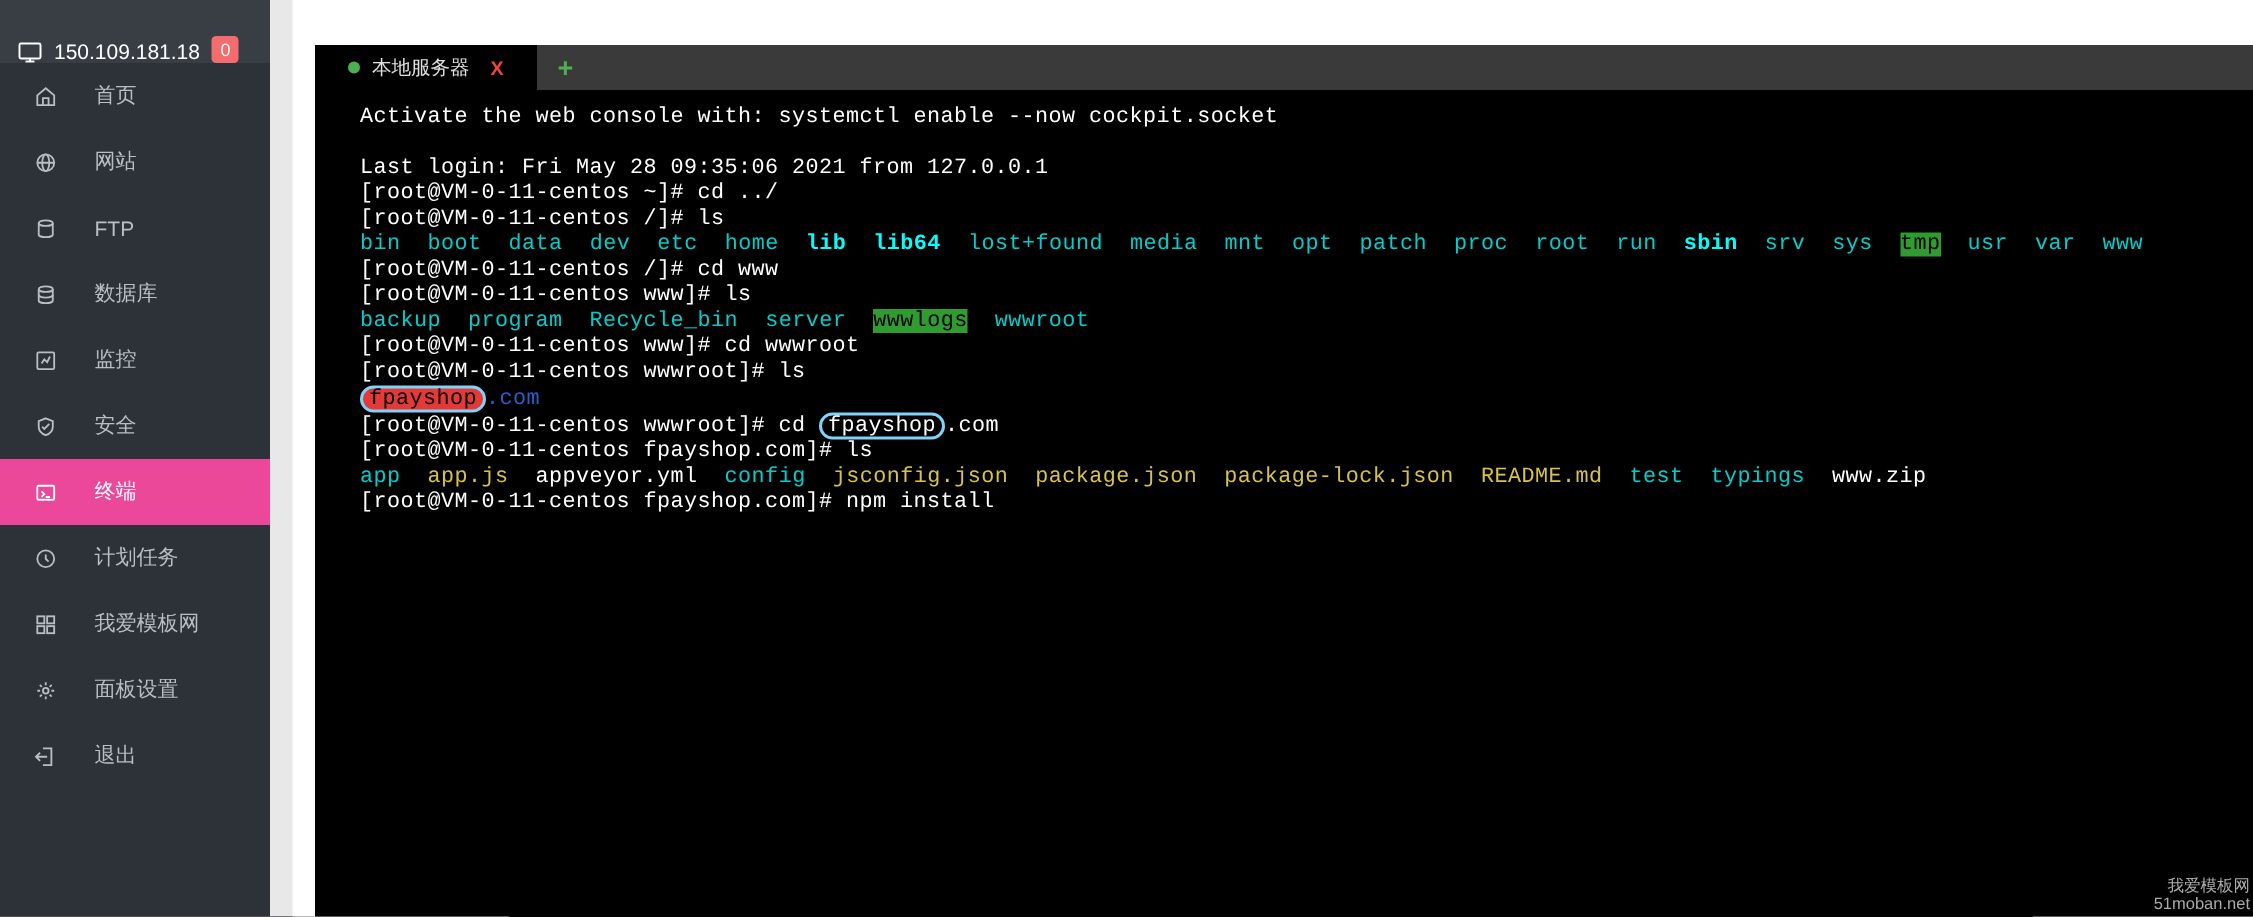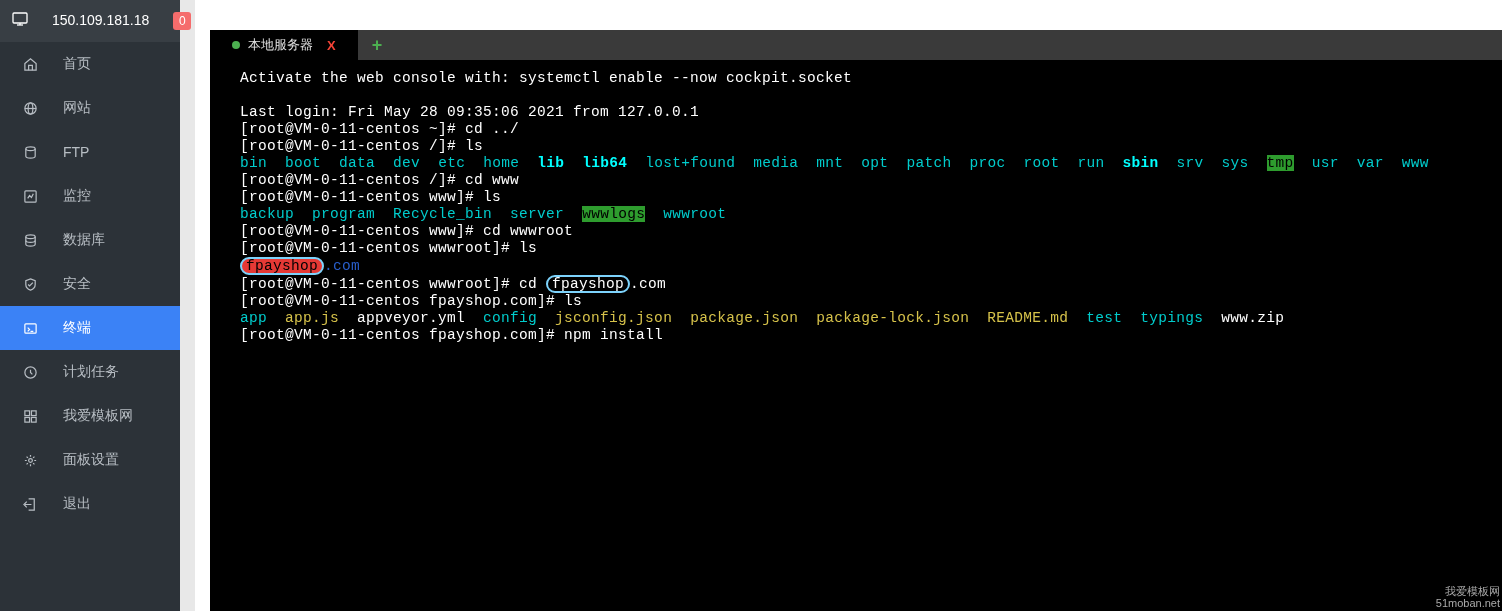--- a/index.html
+++ b/index.html
@@ -1,24 +1,24 @@
 <!DOCTYPE html>
 <html><head>
 <meta charset="utf-8">
 <style>
 * { margin: 0; padding: 0; box-sizing: border-box; }
 body { font-family: -apple-system, "Microsoft YaHei", sans-serif; background: #e8e8e8; width: 1502px; height: 611px; overflow: hidden; position: relative; }
 
 .sidebar { width: 180px; height: 611px; background: #2c3238; position: absolute; left: 0; top: 0; }
-.sidebar-header { height: 42px; background: #383e44; display: flex; align-items: flex-start; padding: 12px 12px; gap: 24px; color: #fff; font-size: 14px; }
+.sidebar-header { height: 42px; background: #383e44; display: flex; align-items: flex-end; padding: 0 12px; gap: 8px; color: #fff; font-size: 14px; }
 .sidebar-header .monitor-icon svg { display: block; }
 .badge { background: #f56c6c; color: #fff; border-radius: 3px; min-width: 18px; height: 18px; display: inline-flex; align-items: center; justify-content: center; font-size: 12px; padding: 0 4px; }
 .nav { list-style: none; }
 .nav-item { height: 44px; display: flex; align-items: center; padding: 0 22px; gap: 25px; color: #b8bec4; font-size: 14px; cursor: pointer; }
-.nav-item.active { background: #3b82f6; color: #fff; }
+.nav-item.active { background: #ec4899; color: #fff; }
 .nav-item .icon { width: 16px; height: 16px; display: inline-flex; align-items: center; justify-content: center; }
 .nav-item .icon svg { display: block; }
 
 .main { position: absolute; left: 195px; top: 0; right: 0; bottom: 0; background: #fff; }
 .term-wrap { position: absolute; left: 15px; right: 0; top: 30px; bottom: 0; background: #000; }
 .tabbar { height: 30px; background: #3a3a3a; display: flex; align-items: stretch; }
 .tab { display: flex; align-items: center; gap: 8px; padding: 0 22px; background: #000; color: #e0e0e0; font-size: 13px; }
 .tab .dot { width: 8px; height: 8px; border-radius: 50%; background: #4caf50; }
 .tab .close { color: #f44336; font-weight: bold; cursor: pointer; margin-left: 6px; }
 .add-tab { display: flex; align-items: center; padding: 0 14px; color: #4caf50; font-size: 18px; font-weight: bold; cursor: pointer; }
@@ -74,35 +74,35 @@
           <svg width="15" height="15" viewBox="0 0 16 16" fill="none" stroke="#b8bec4" stroke-width="1.3">
             <ellipse cx="8" cy="4" rx="5" ry="2"></ellipse>
             <path d="M3 4v8c0 1.1 2.2 2 5 2s5-.9 5-2V4"></path>
           </svg>
         </span>
         <span>FTP</span>
       </li>
     <li class="nav-item">
         <span class="icon">
           <svg width="15" height="15" viewBox="0 0 16 16" fill="none" stroke="#b8bec4" stroke-width="1.3">
-            <rect x="2" y="2" width="12" height="12" rx="1"></rect>
-            <path d="M5 10l2-3 2 2 2-4"></path>
-          </svg>
-        </span>
-        <span>监控</span>
-      </li>
-    <li class="nav-item">
-        <span class="icon">
-          <svg width="15" height="15" viewBox="0 0 16 16" fill="none" stroke="#b8bec4" stroke-width="1.3">
             <ellipse cx="8" cy="4" rx="5" ry="2"></ellipse>
             <path d="M3 4v4c0 1.1 2.2 2 5 2s5-.9 5-2V4"></path>
             <path d="M3 8v4c0 1.1 2.2 2 5 2s5-.9 5-2V8"></path>
           </svg>
         </span>
         <span>数据库</span>
+      </li>
+    <li class="nav-item">
+        <span class="icon">
+          <svg width="15" height="15" viewBox="0 0 16 16" fill="none" stroke="#b8bec4" stroke-width="1.3">
+            <rect x="2" y="2" width="12" height="12" rx="1"></rect>
+            <path d="M5 10l2-3 2 2 2-4"></path>
+          </svg>
+        </span>
+        <span>监控</span>
       </li>
     <li class="nav-item">
         <span class="icon">
           <svg width="15" height="15" viewBox="0 0 16 16" fill="none" stroke="#b8bec4" stroke-width="1.3">
             <path d="M8 2l5 2v4c0 3-2 5-5 6-3-1-5-3-5-6V4z"></path>
             <path d="M5.5 8l1.5 1.5L10.5 6"></path>
           </svg>
         </span>
         <span>安全</span>
       </li>

